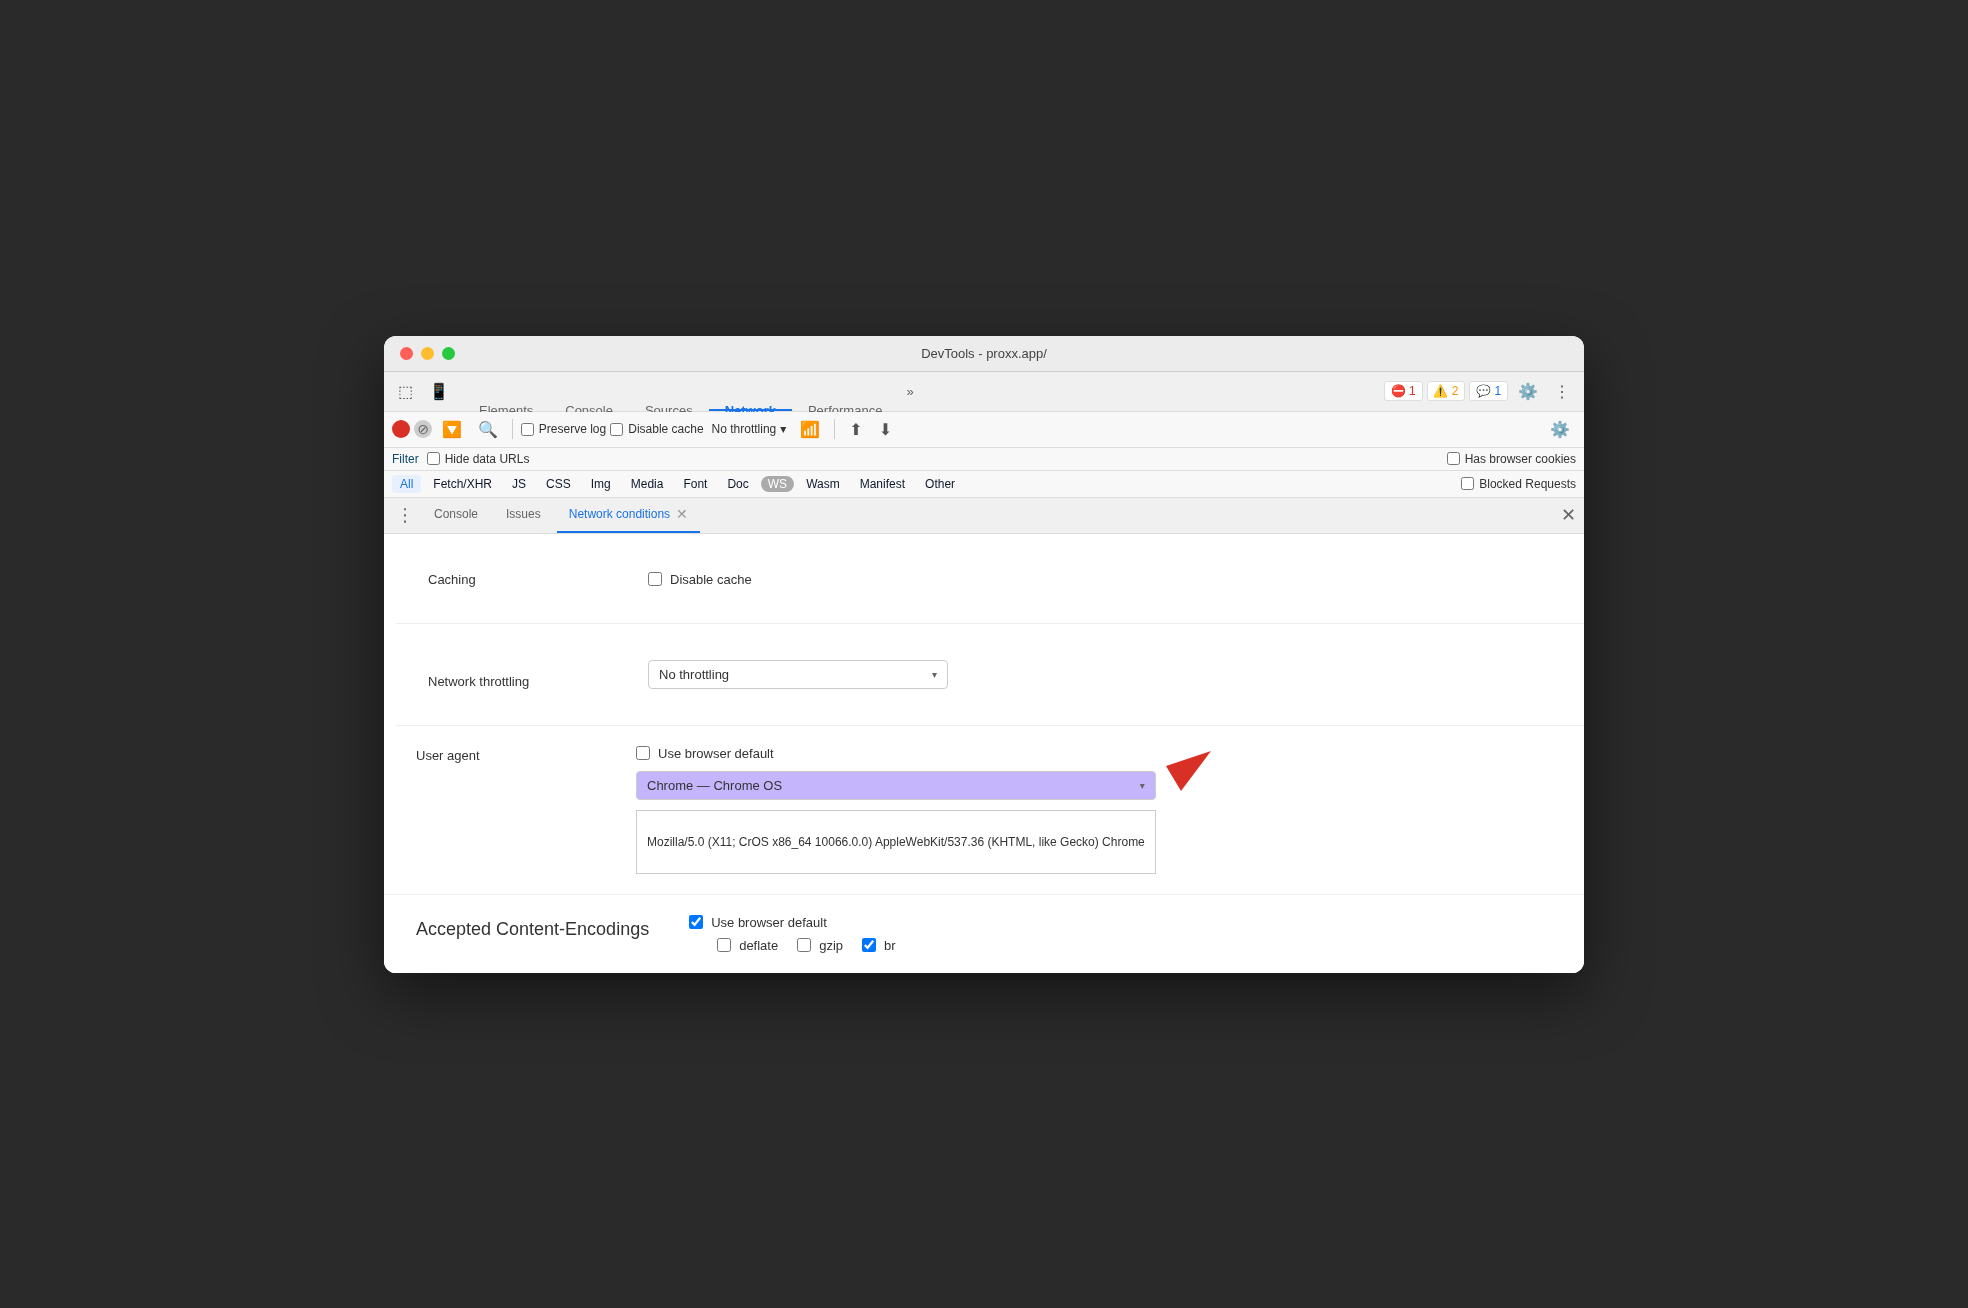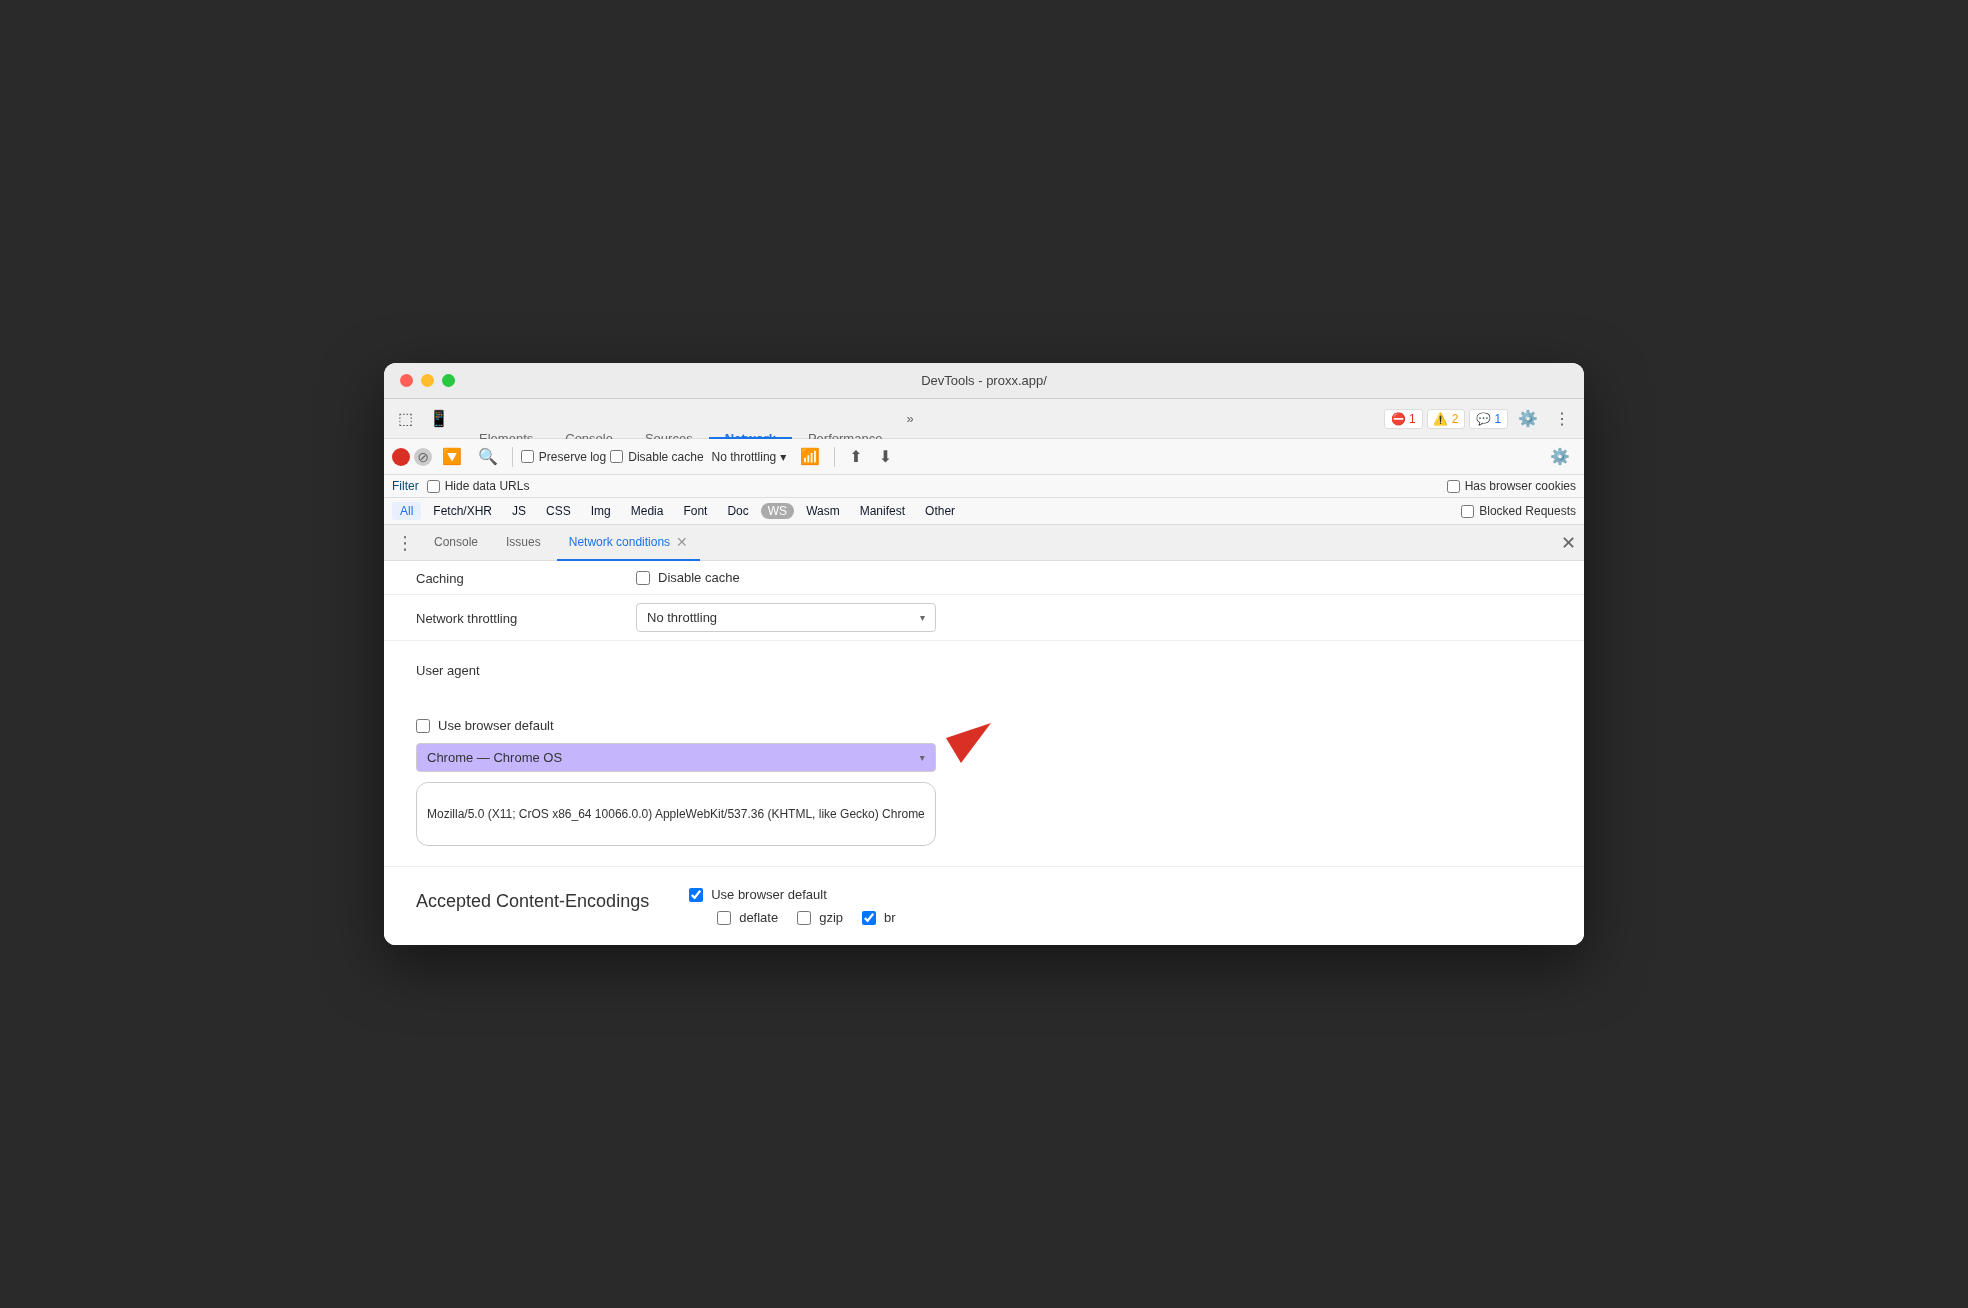--- a/index.html
+++ b/index.html
@@ -272,25 +272,26 @@
       cursor: pointer;
       font-size: 18px;
       color: #666;
     }
     .panel-content {
       background: #fff;
       padding: 0;
       flex: 1;
     }
     .settings-section {
-      padding: 8px 32px;
+      padding: 36px 32px;
       border-bottom: 1px solid #eee;
       display: flex;
-      align-items: center;
+      align-items: flex-end;
       gap: 40px;
+      margin-left: 12px;
     }
     .settings-label {
       font-size: 13px;
       color: #333;
       min-width: 180px;
       padding-top: 2px;
     }
     .settings-control {
       display: flex;
       flex-direction: column;
@@ -334,34 +335,33 @@
       font-size: 13px;
       color: #333;
       background: #c4b5fd;
       cursor: pointer;
       min-width: 300px;
       justify-content: space-between;
       position: relative;
     }
     .ua-string-box {
       border: 1px solid #ccc;
-      border-radius: 12px;
+      border-radius: 0;
       padding: 24px 10px;
       font-size: 12px;
       color: #333;
       max-width: 700px;
       background: #fff;
     }
     .ua-row {
       display: flex;
       align-items: flex-start;
       gap: 40px;
       padding: 20px 32px;
       border-bottom: 1px solid #eee;
-      flex-direction: column;
     }
     .ua-controls {
       display: flex;
       flex-direction: column;
       gap: 10px;
       position: relative;
     }
     .encodings-section {
       padding: 20px 32px;
       display: flex;

